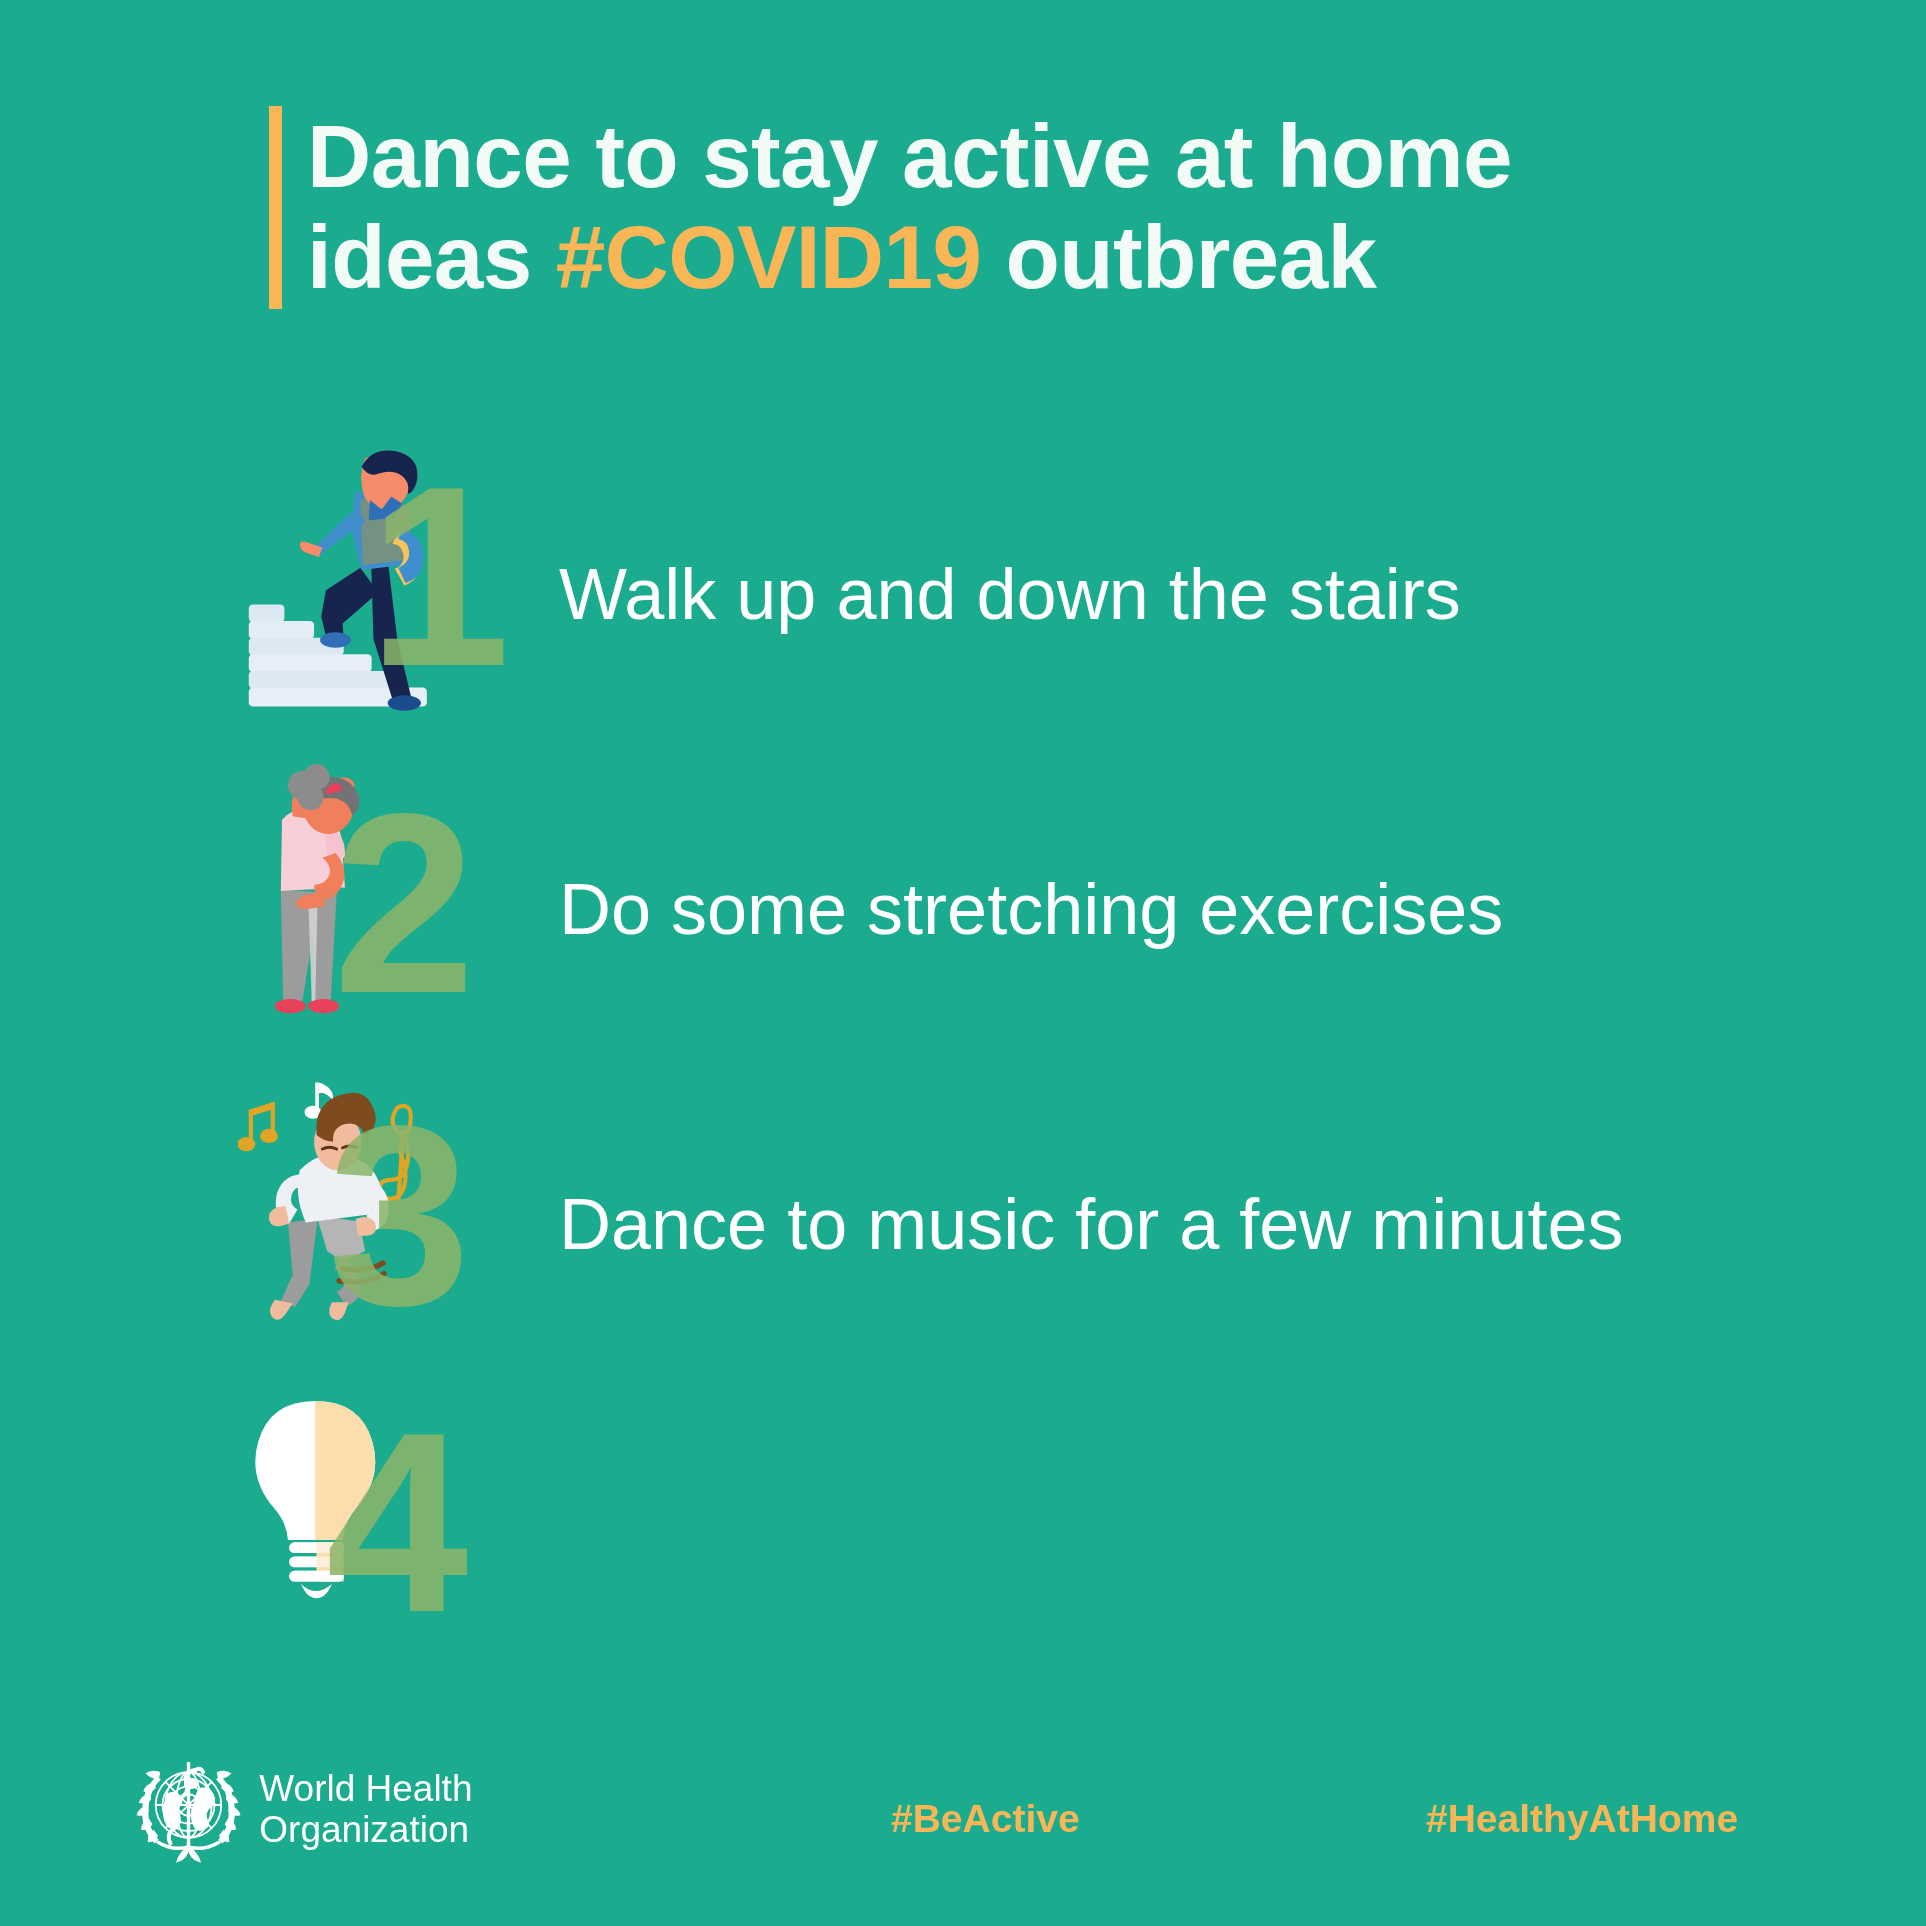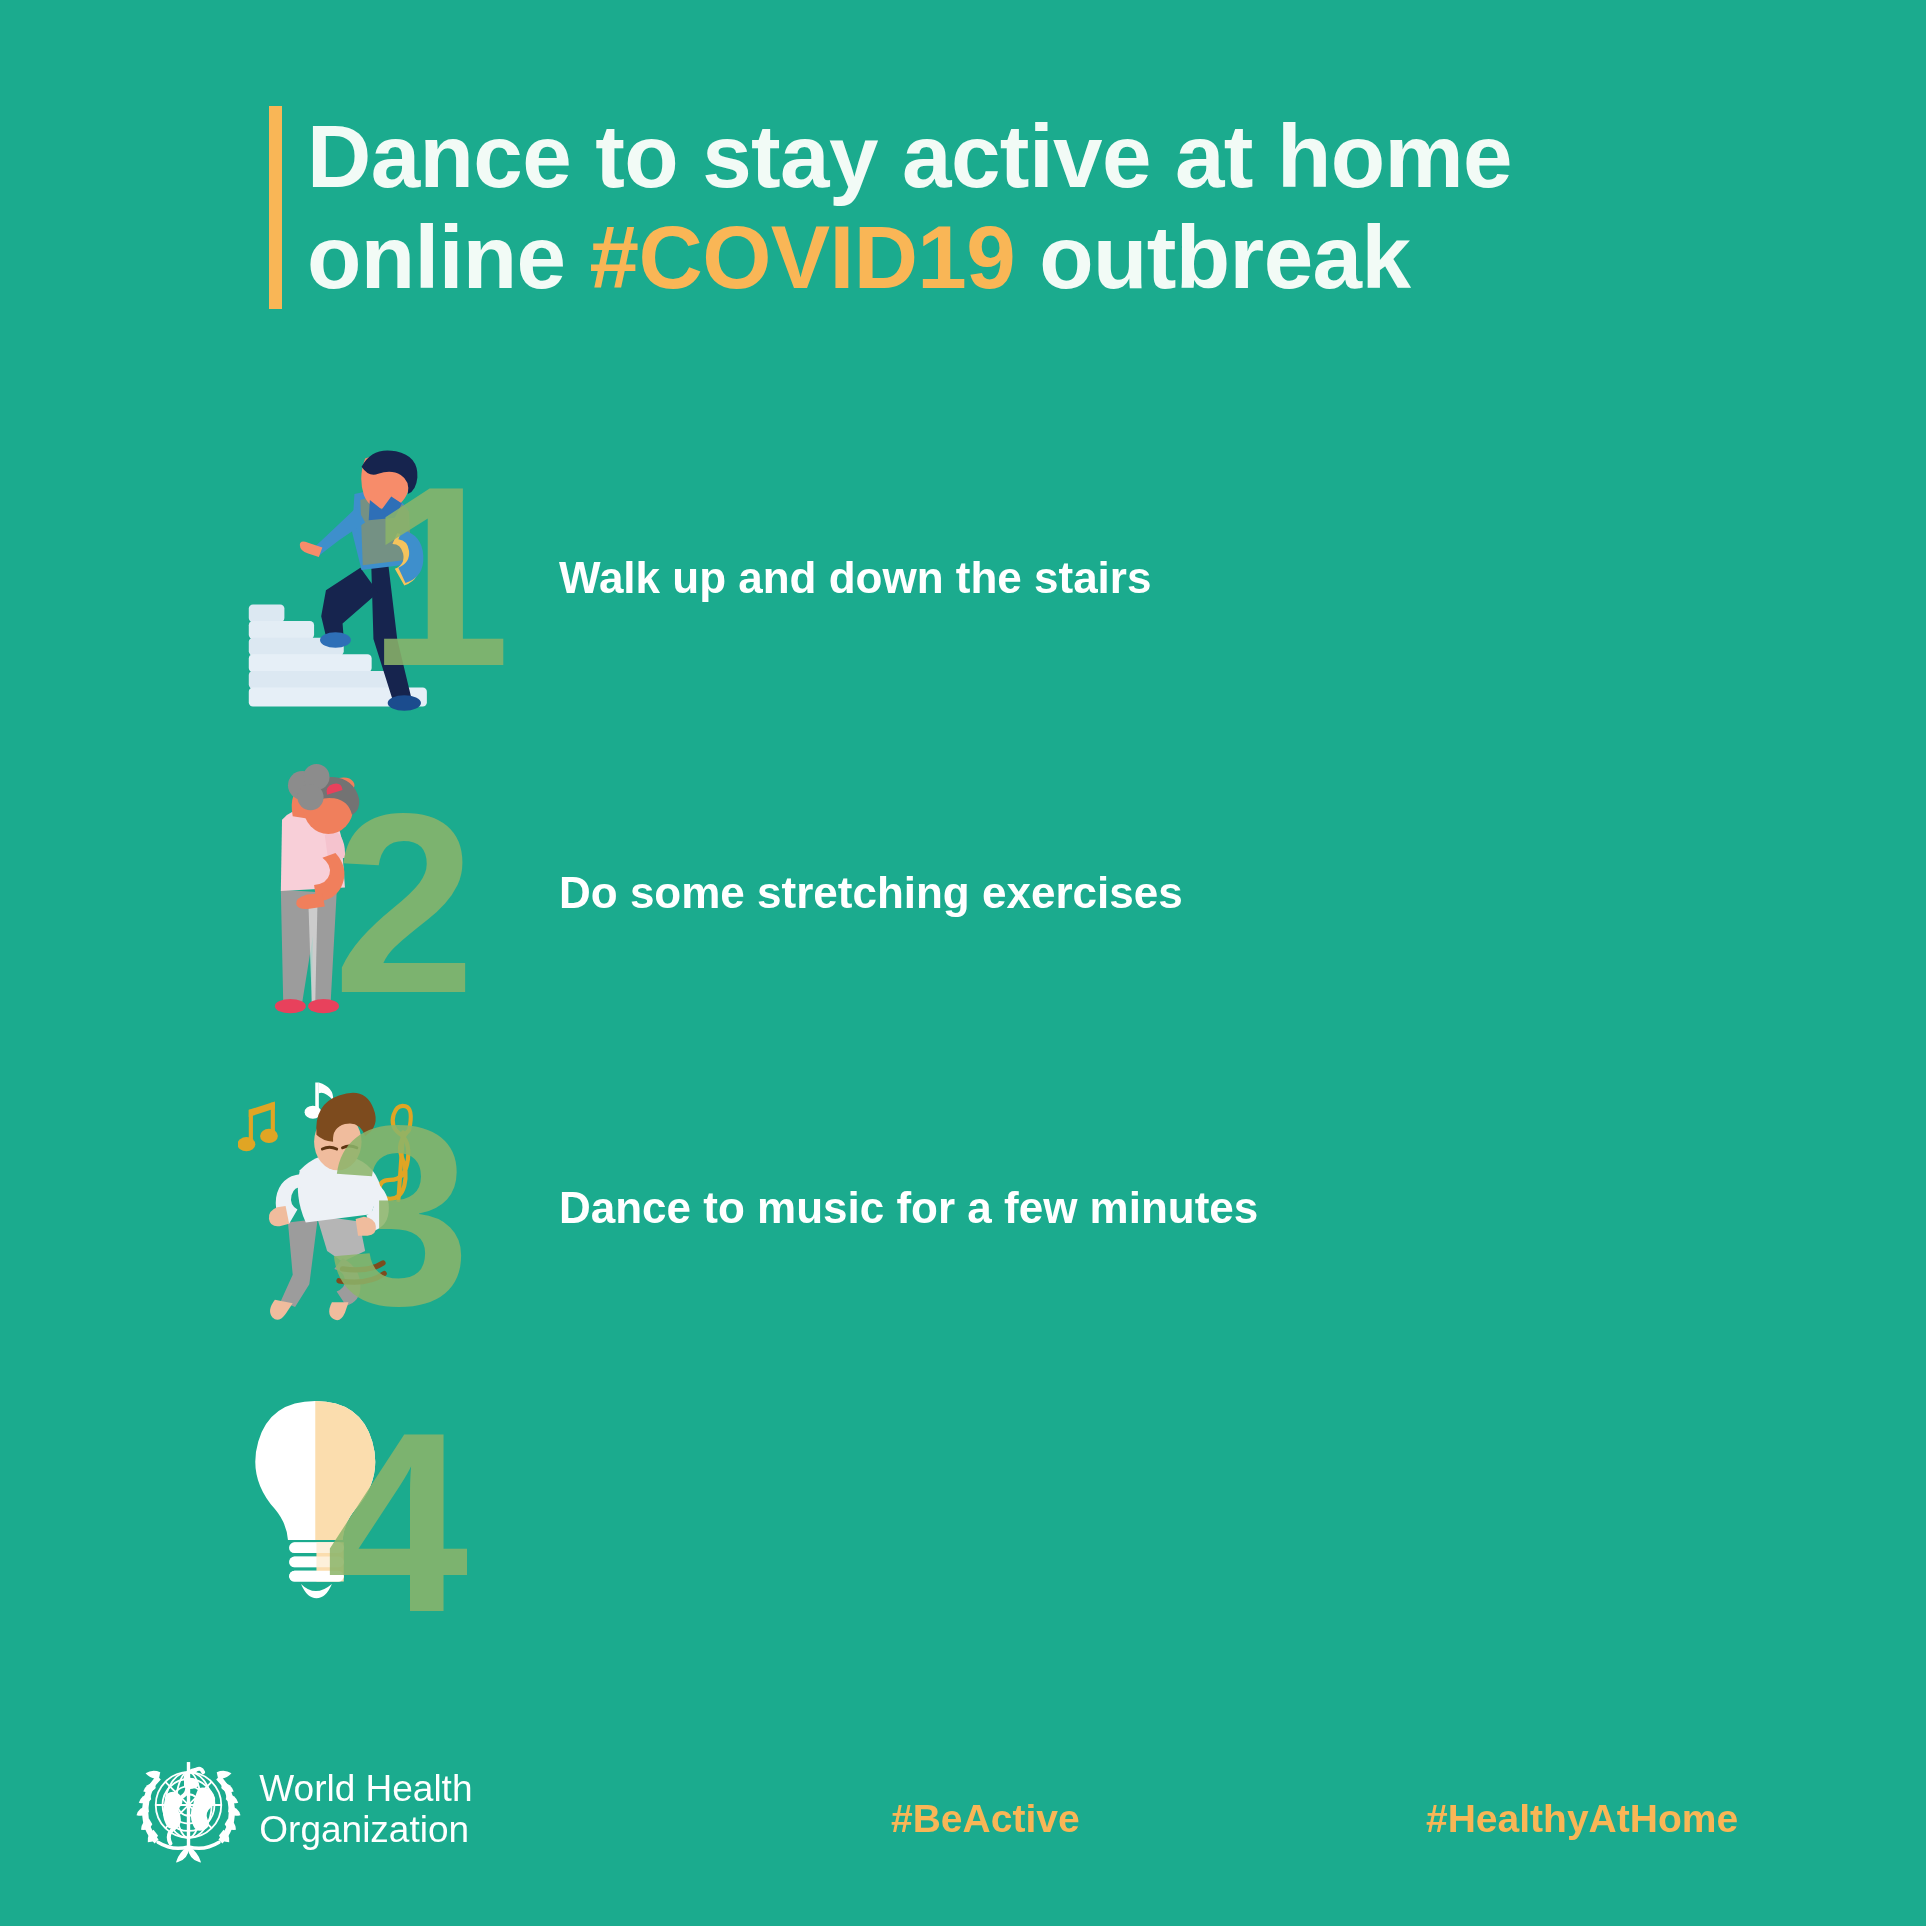--- a/index.html
+++ b/index.html
@@ -51,22 +51,22 @@
     left:238px;
     top:0;
     width:297px;
     height:279px;
   }
   .tip-text{
     position:absolute;
     left:559px;
     top:110px;
     color:#FFFFFF;
-    font-size:44px;
-    font-weight:700;
+    font-size:72px;
+    font-weight:400;
     letter-spacing:0px;
     white-space:nowrap;
   }
   .numeral{
     position:absolute;
     font-size:256px;
     font-weight:700;
     color:#8CB56A;
     opacity:.86;
     line-height:1;
@@ -112,21 +112,21 @@
   .ht-beactive{ left:891px; top:67px; }
   .ht-healthy{ left:1426px; top:67px; }
 </style>
 </head>
 <body>
 
 <div class="title-block">
   <div class="title-bar"></div>
   <div>
     <div class="title-text">Dance to stay active at home</div>
-    <div class="title-text"><span>online </span><span class="covid">#COVID19</span><span> outbreak</span></div>
+    <div class="title-text"><span>ideas </span><span class="covid">#COVID19</span><span> outbreak</span></div>
   </div>
 </div>
 
 <div class="tips">
 
   <div class="tip-row">
     <div class="tip-art">
       <div class="numeral r1-num">1</div>
       <svg width="297" height="279" viewBox="0 0 500 470">
 

